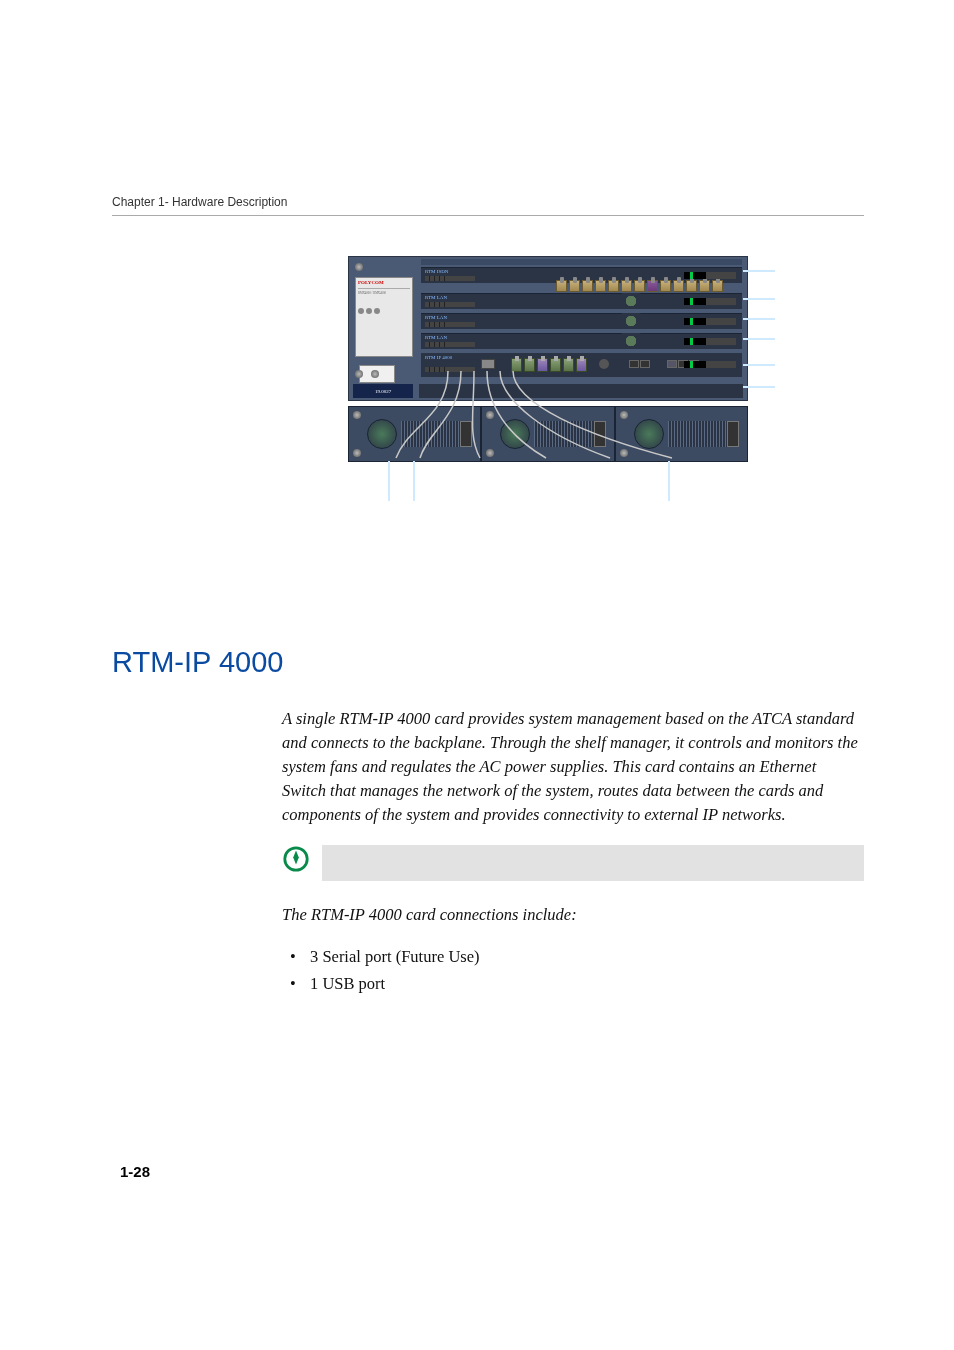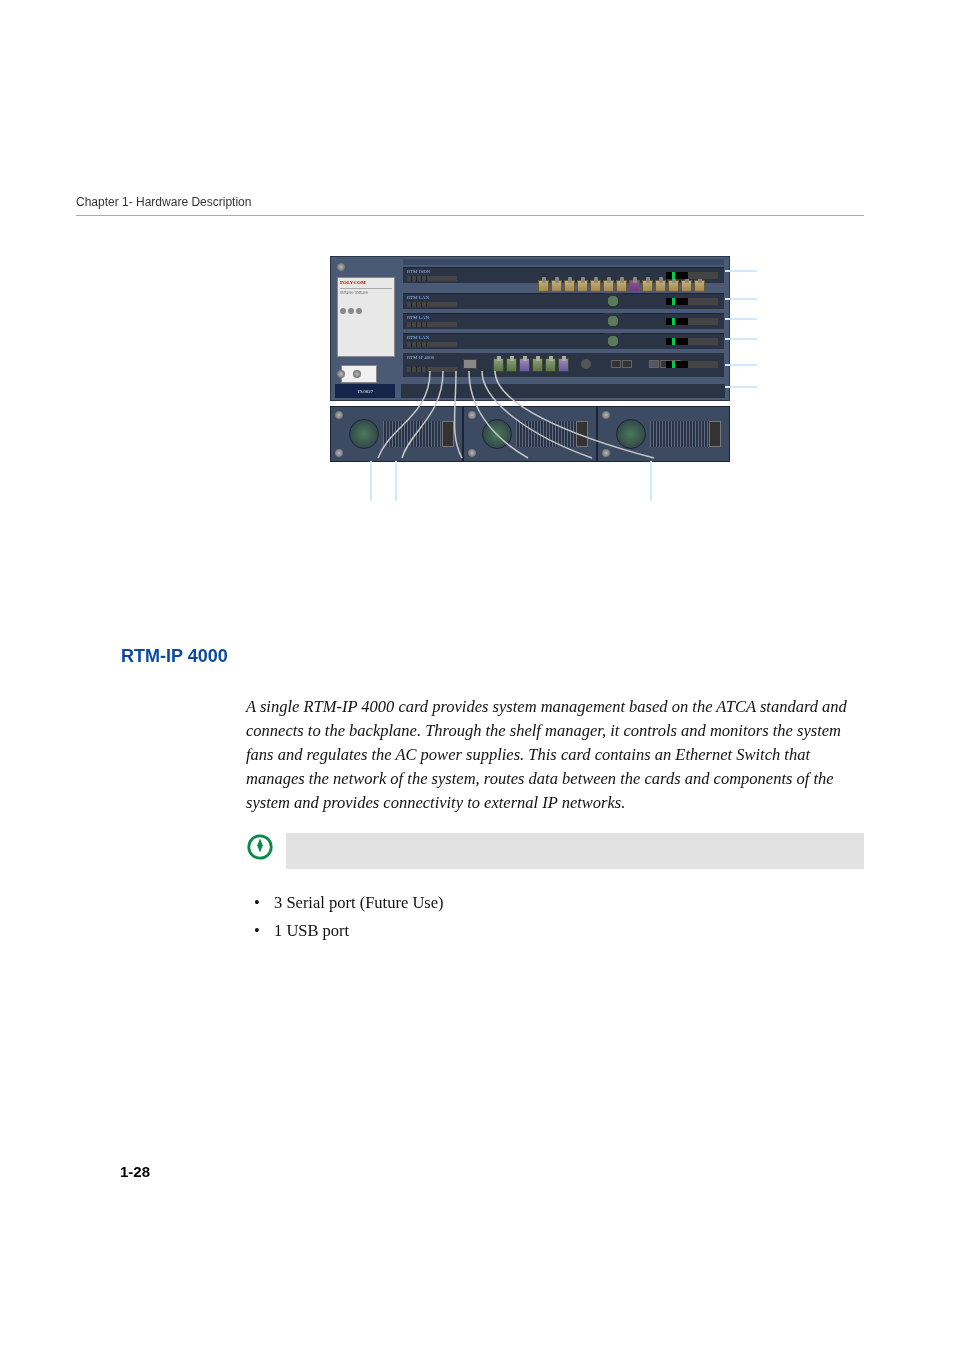--- a/index.html
+++ b/index.html
@@ -5,21 +5,21 @@
   * { margin: 0; padding: 0; box-sizing: border-box; }
   body {
     width: 954px;
     height: 1350px;
     background: #ffffff;
     font-family: Georgia, 'Times New Roman', serif;
     position: relative;
     color: #000;
   }
   .page {
-    padding: 195px 90px 0 76px;
+    padding: 195px 90px 0 112px;
   }
   .chapter-header {
     font-family: Arial, Helvetica, sans-serif;
     font-size: 12px;
     color: #333;
     padding-bottom: 6px;
     border-bottom: 1px solid #aaa;
     margin-bottom: 40px;
   }
   .figure-wrap {
@@ -183,25 +183,24 @@
     background: #cfe9ff;
     height: 2px;
   }
   .callout-v {
     position: absolute;
     background: #cfe9ff;
     width: 2px;
   }
   .section-heading {
     font-family: Arial, Helvetica, sans-serif;
-    font-weight: bold;
-    font-size: 18px;
+    font-weight: normal;
+    font-size: 29px;
     color: #0a4aa0;
     margin-bottom: 28px;
-    margin-left: 45px;
   }
   .body-text {
     margin-left: 170px;
     font-size: 16.5px;
     line-height: 1.45;
     color: #111;
   }
   .body-text p { margin-bottom: 18px; font-style: italic; }
   .note-row {
     display: flex;
@@ -437,20 +436,21 @@
       <svg viewBox="0 0 40 40">
         <circle cx="20" cy="20" r="16" fill="none" stroke="#0a8a4a" stroke-width="4"></circle>
         <path d="M20 8 L24 18 L20 28 L16 18 Z" fill="#0a8a4a"></path>
         <circle cx="20" cy="18" r="3" fill="#0a8a4a"></circle>
       </svg>
     </div>
     <div class="note-band"></div>
   </div>
 
   <div class="body-text">
+    <p>The RTM-IP 4000 card connections include:</p>
     <ul class="ports">
       <li>3 Serial port (Future Use)</li>
       <li>1 USB port</li>
     </ul>
   </div>
 
 </div>
 
 <div class="page-num">1-28</div>
 

